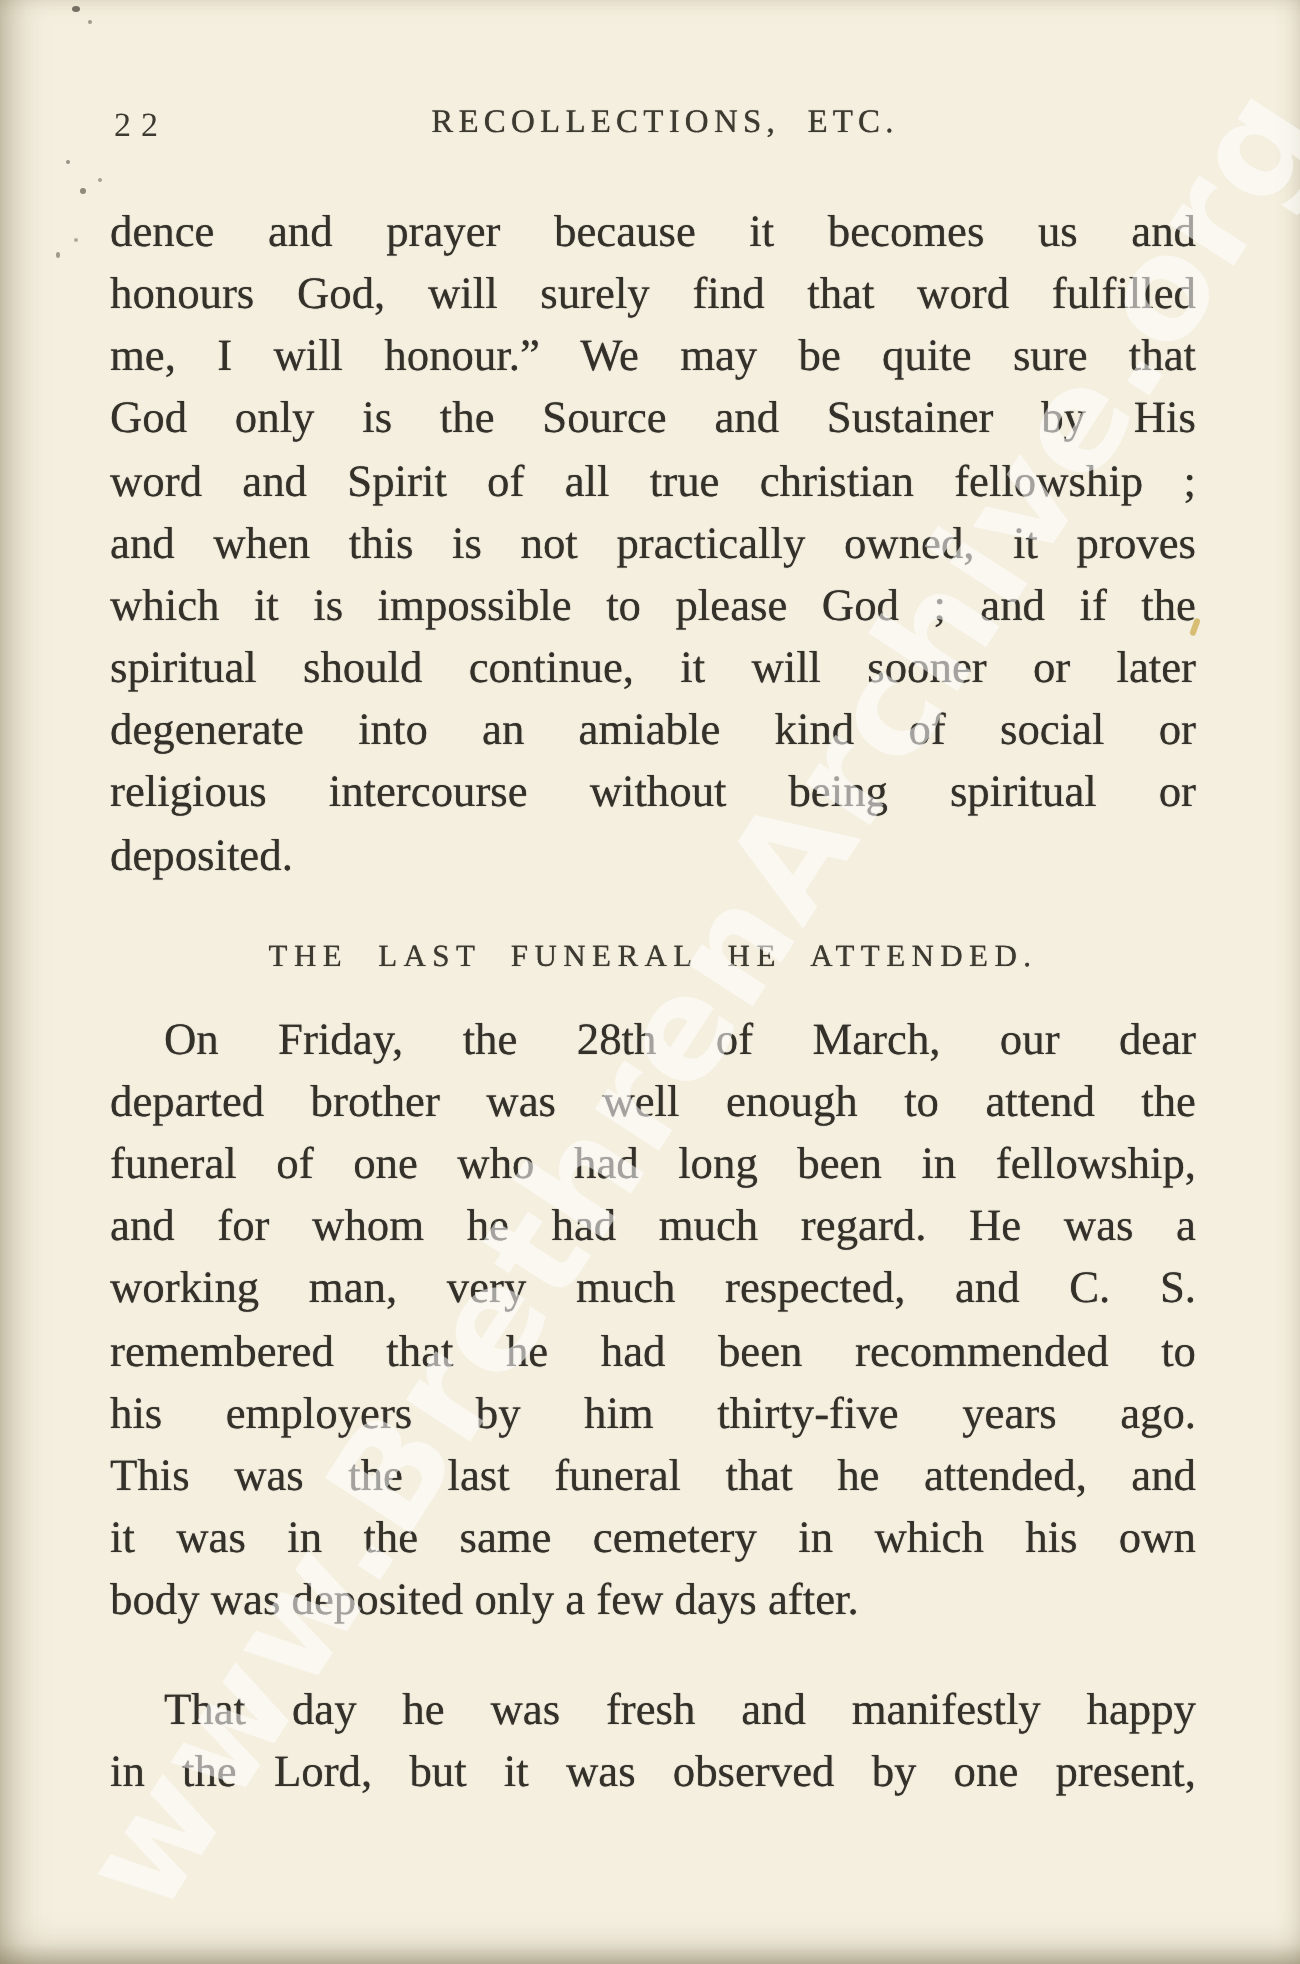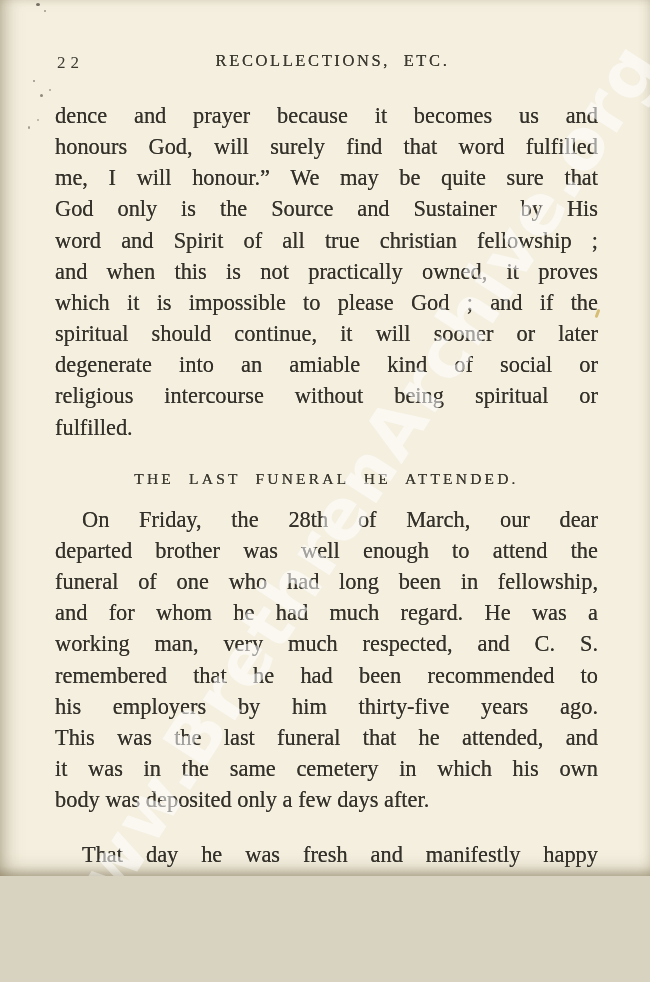--- a/index.html
+++ b/index.html
@@ -1,18 +1,18 @@
 <!DOCTYPE html>
 <html><head>
 <meta charset="utf-8">
 <style>
   html,body{margin:0;padding:0;background:#d8d2c0;}
   .scan{
     position:relative;
-    width:650px;height:876px;
+    width:650px;height:982px;
     background:#f4efdf;
     overflow:hidden;
     font-family:"Liberation Serif", serif;
     box-shadow:
       inset 14px 0 20px -12px rgba(115,103,70,.55),
       inset 0 -14px 20px -12px rgba(115,103,70,.50),
       inset -7px 0 14px -10px rgba(115,103,70,.30),
       inset 0 6px 12px -10px rgba(115,103,70,.20);
   }
   .scan::after{ 
@@ -95,21 +95,21 @@
         <div class="line">dence and prayer because it becomes us and</div>
         <div class="line">honours God, will surely find that word fulfilled</div>
         <div class="line">me, I will honour.”  We may be quite sure that</div>
         <div class="line">God only is the Source and Sustainer by His</div>
         <div class="line">word and Spirit of all true christian fellowship ;</div>
         <div class="line">and when this is not practically owned, it proves</div>
         <div class="line">which it is impossible to please God ; and if the</div>
         <div class="line">spiritual should continue, it will sooner or later</div>
         <div class="line">degenerate into an amiable kind of social or</div>
         <div class="line">religious intercourse without being spiritual or</div>
-        <div class="line last">fulfilled.</div>
+        <div class="line last">deposited.</div>
       </div>
       <div class="section-heading">THE LAST FUNERAL HE ATTENDED.</div>
       <div class="para indent">
         <div class="line">On Friday, the 28th of March, our dear</div>
         <div class="line">departed brother was well enough to attend the</div>
         <div class="line">funeral of one who had long been in fellowship,</div>
         <div class="line">and for whom he had much regard.  He was a</div>
         <div class="line">working man, very much respected, and C. S.</div>
         <div class="line">remembered that he had been recommended to</div>
         <div class="line">his employers by him thirty-five years ago.</div>

